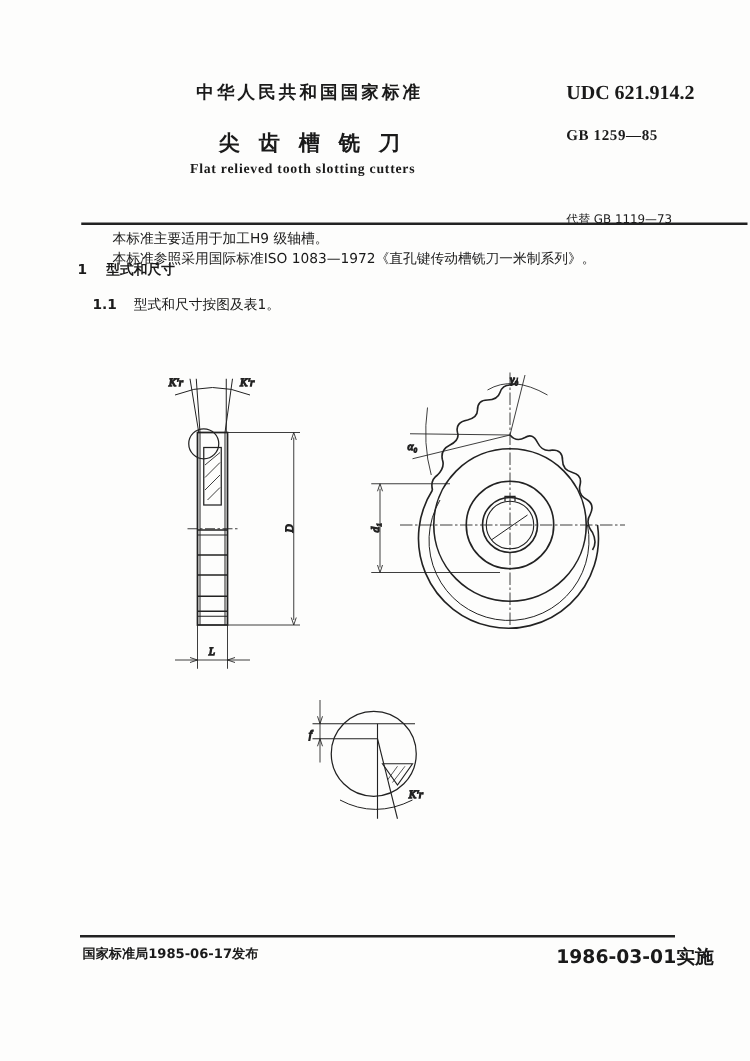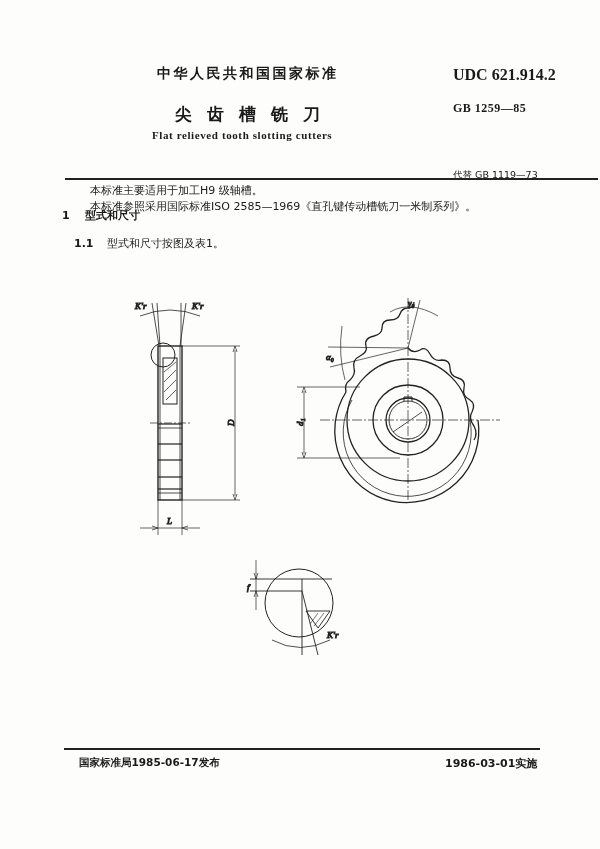--- a/index.html
+++ b/index.html
@@ -12,39 +12,39 @@
   .title-cn { left:175px; top:103px; font-size:17px; font-weight:bold; letter-spacing:15px; }
   .title-en { left:152px; top:129px; font-size:11px; font-weight:bold; font-family:"Liberation Serif","DejaVu Serif",serif; letter-spacing:0.6px; }
   .udc { left:453px; top:66px; font-size:16px; font-weight:bold; font-family:"Liberation Serif","DejaVu Serif",serif; }
   .gb { left:453px; top:101px; font-size:12px; font-weight:bold; font-family:"Liberation Serif","DejaVu Serif",serif; letter-spacing:0.5px; }
   .replace { left:453px; top:133px; font-size:9.5px;margin-top:36px; }
   .rule { position:absolute; left:65px; width:533px; height:2px; background:#222; }
   .para { left:90px; font-size:11px; }
   .sec1 { left:62px; top:208px; font-size:11px; font-weight:bold; }
   .sec11 { left:74px; top:236px; font-size:11px;text-align:center; }
   .sec11 .num { font-weight:bold; margin-right:10px; }
-  .foot-l { left:66px; top:782px; font-size:10.5px; font-weight:bold;margin-left:13px; }
-  .foot-r { left:445px; top:782px; font-size:11px; font-weight:bold; }
+  .foot-l { left:66px; top:782px; font-size:10.5px; font-weight:bold; }
+  .foot-r { left:445px; top:782px; font-size:15px; font-weight:bold; }
   svg { position:absolute; left:0; top:0; }
   svg text { font-family:"Liberation Serif","DejaVu Serif",serif; font-style:italic; font-size:9px; fill:#222; }
 </style>
 </head>
 <body>
 
 <div class="abs hdr-cn">中华人民共和国国家标准</div>
 <div class="abs title-cn">尖齿槽铣刀</div>
 <div class="abs title-en">Flat relieved tooth slotting cutters</div>
 <div class="abs udc">UDC 621.914.2</div>
 <div class="abs gb">GB 1259—85</div>
 <div class="abs replace">代替 GB 1119—73</div>
 
 <div class="rule" style="top:178px;"></div>
 
 <div class="abs para" style="top:183px;">本标准主要适用于加工H9 级轴槽。</div>
-<div class="abs para" style="top:199px;">本标准参照采用国际标准ISO 2585—1969《直孔键传动槽铣刀一米制系列》。</div>
+<div class="abs para" style="top:199px;">本标准参照采用国际标准ISO 1083—1972《直孔键传动槽铣刀一米制系列》。</div>
 
 <div class="abs sec1">
   <span>1</span>&nbsp;&nbsp;&nbsp;
   <span>型式和尺寸</span>
 </div>
 <div class="abs sec11">
   <span class="num">1.1</span>
   <span>型式和尺寸按图及表1。</span>
 </div>
 

